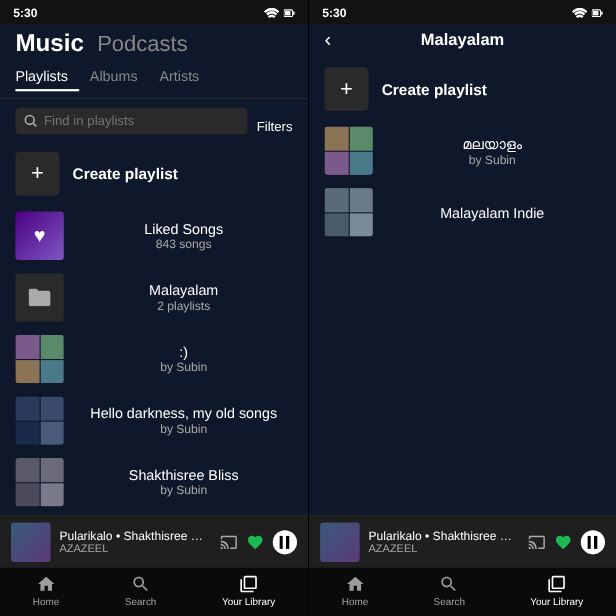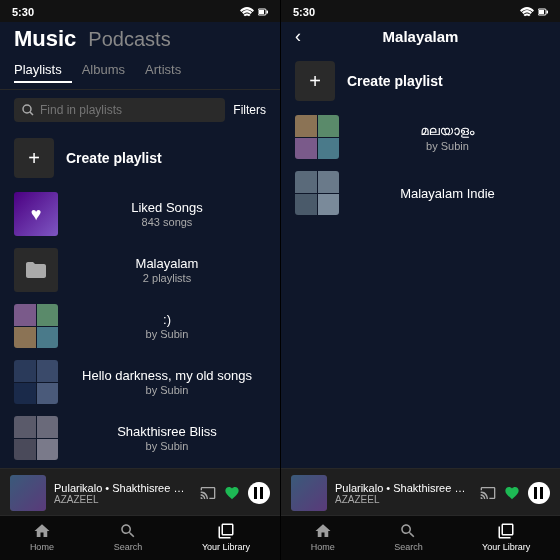--- a/index.html
+++ b/index.html
@@ -78,21 +78,21 @@
       border-bottom: 2px solid transparent;
     }
     .tab:first-child { padding-left: 0; }
     .tab.active {
       color: #fff;
       border-bottom: 2px solid #fff;
     }
     
     .search-row {
       display: flex;
-      align-items: center;
+      align-items: flex-end;
       gap: 8px;
       padding: 8px 14px;
     }
     .search-input-wrap {
       flex: 1;
       display: flex;
       align-items: center;
       background: #2a2a2a;
       border-radius: 4px;
       padding: 5px 8px;

